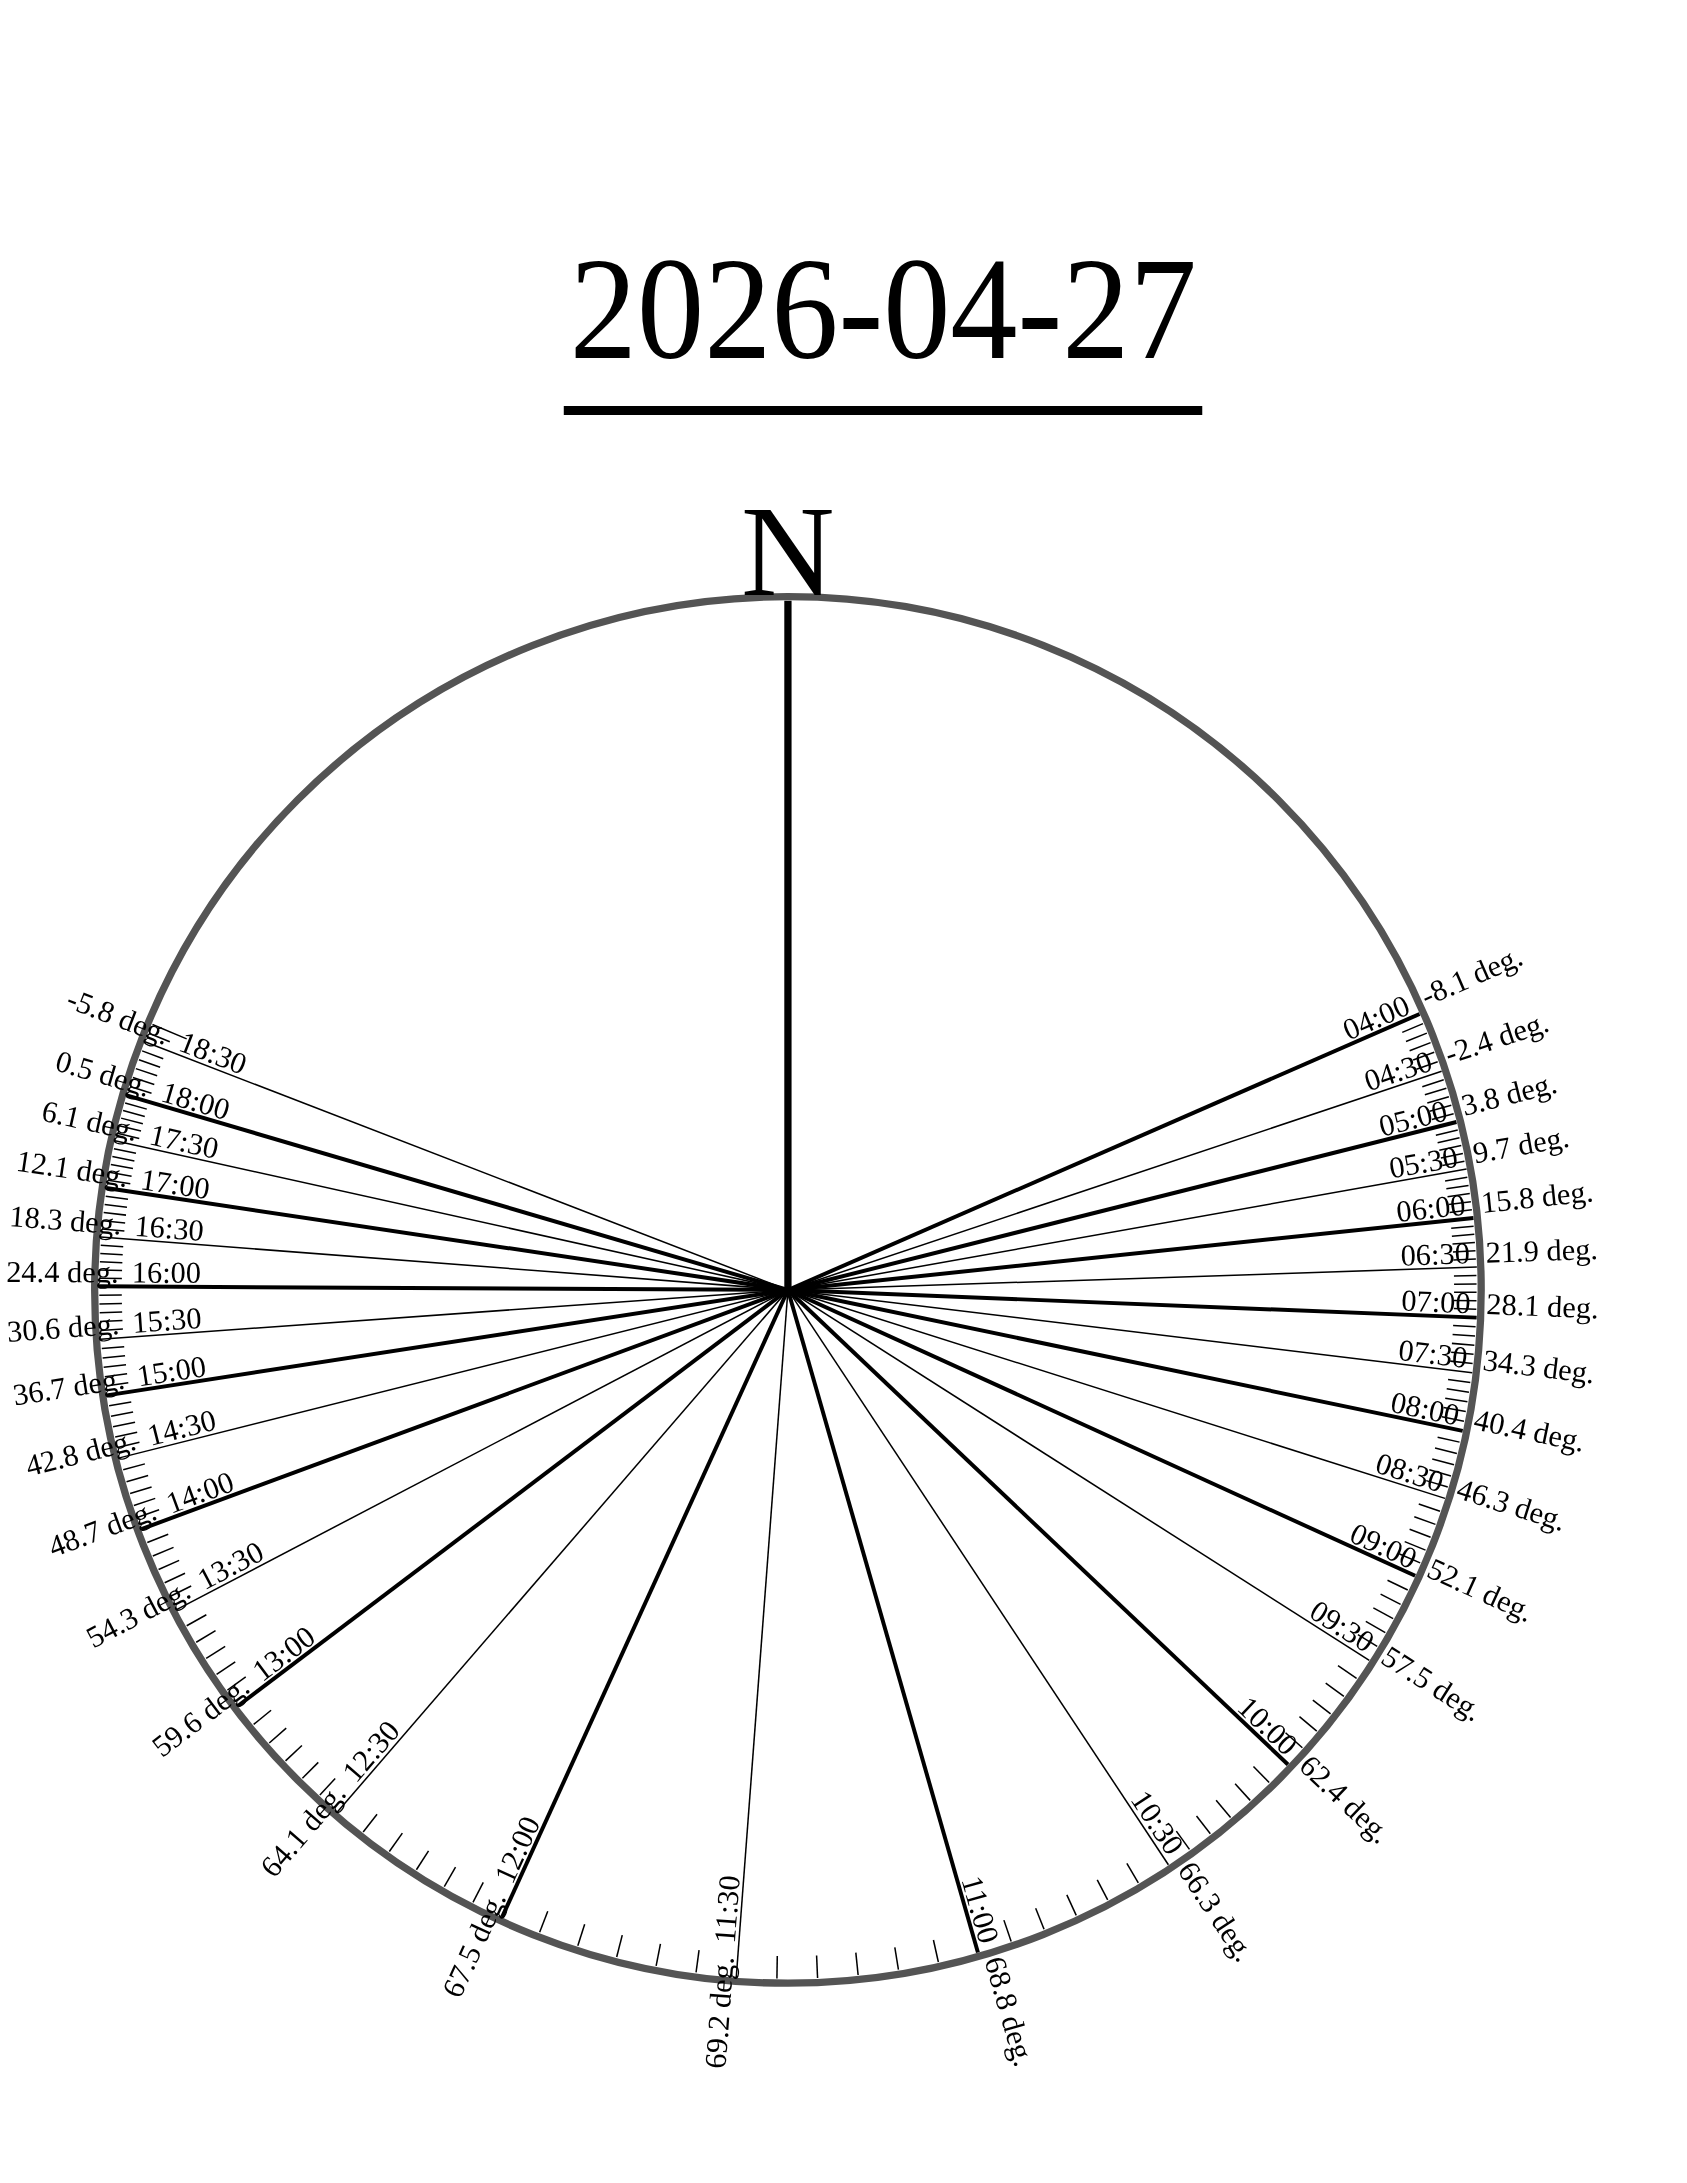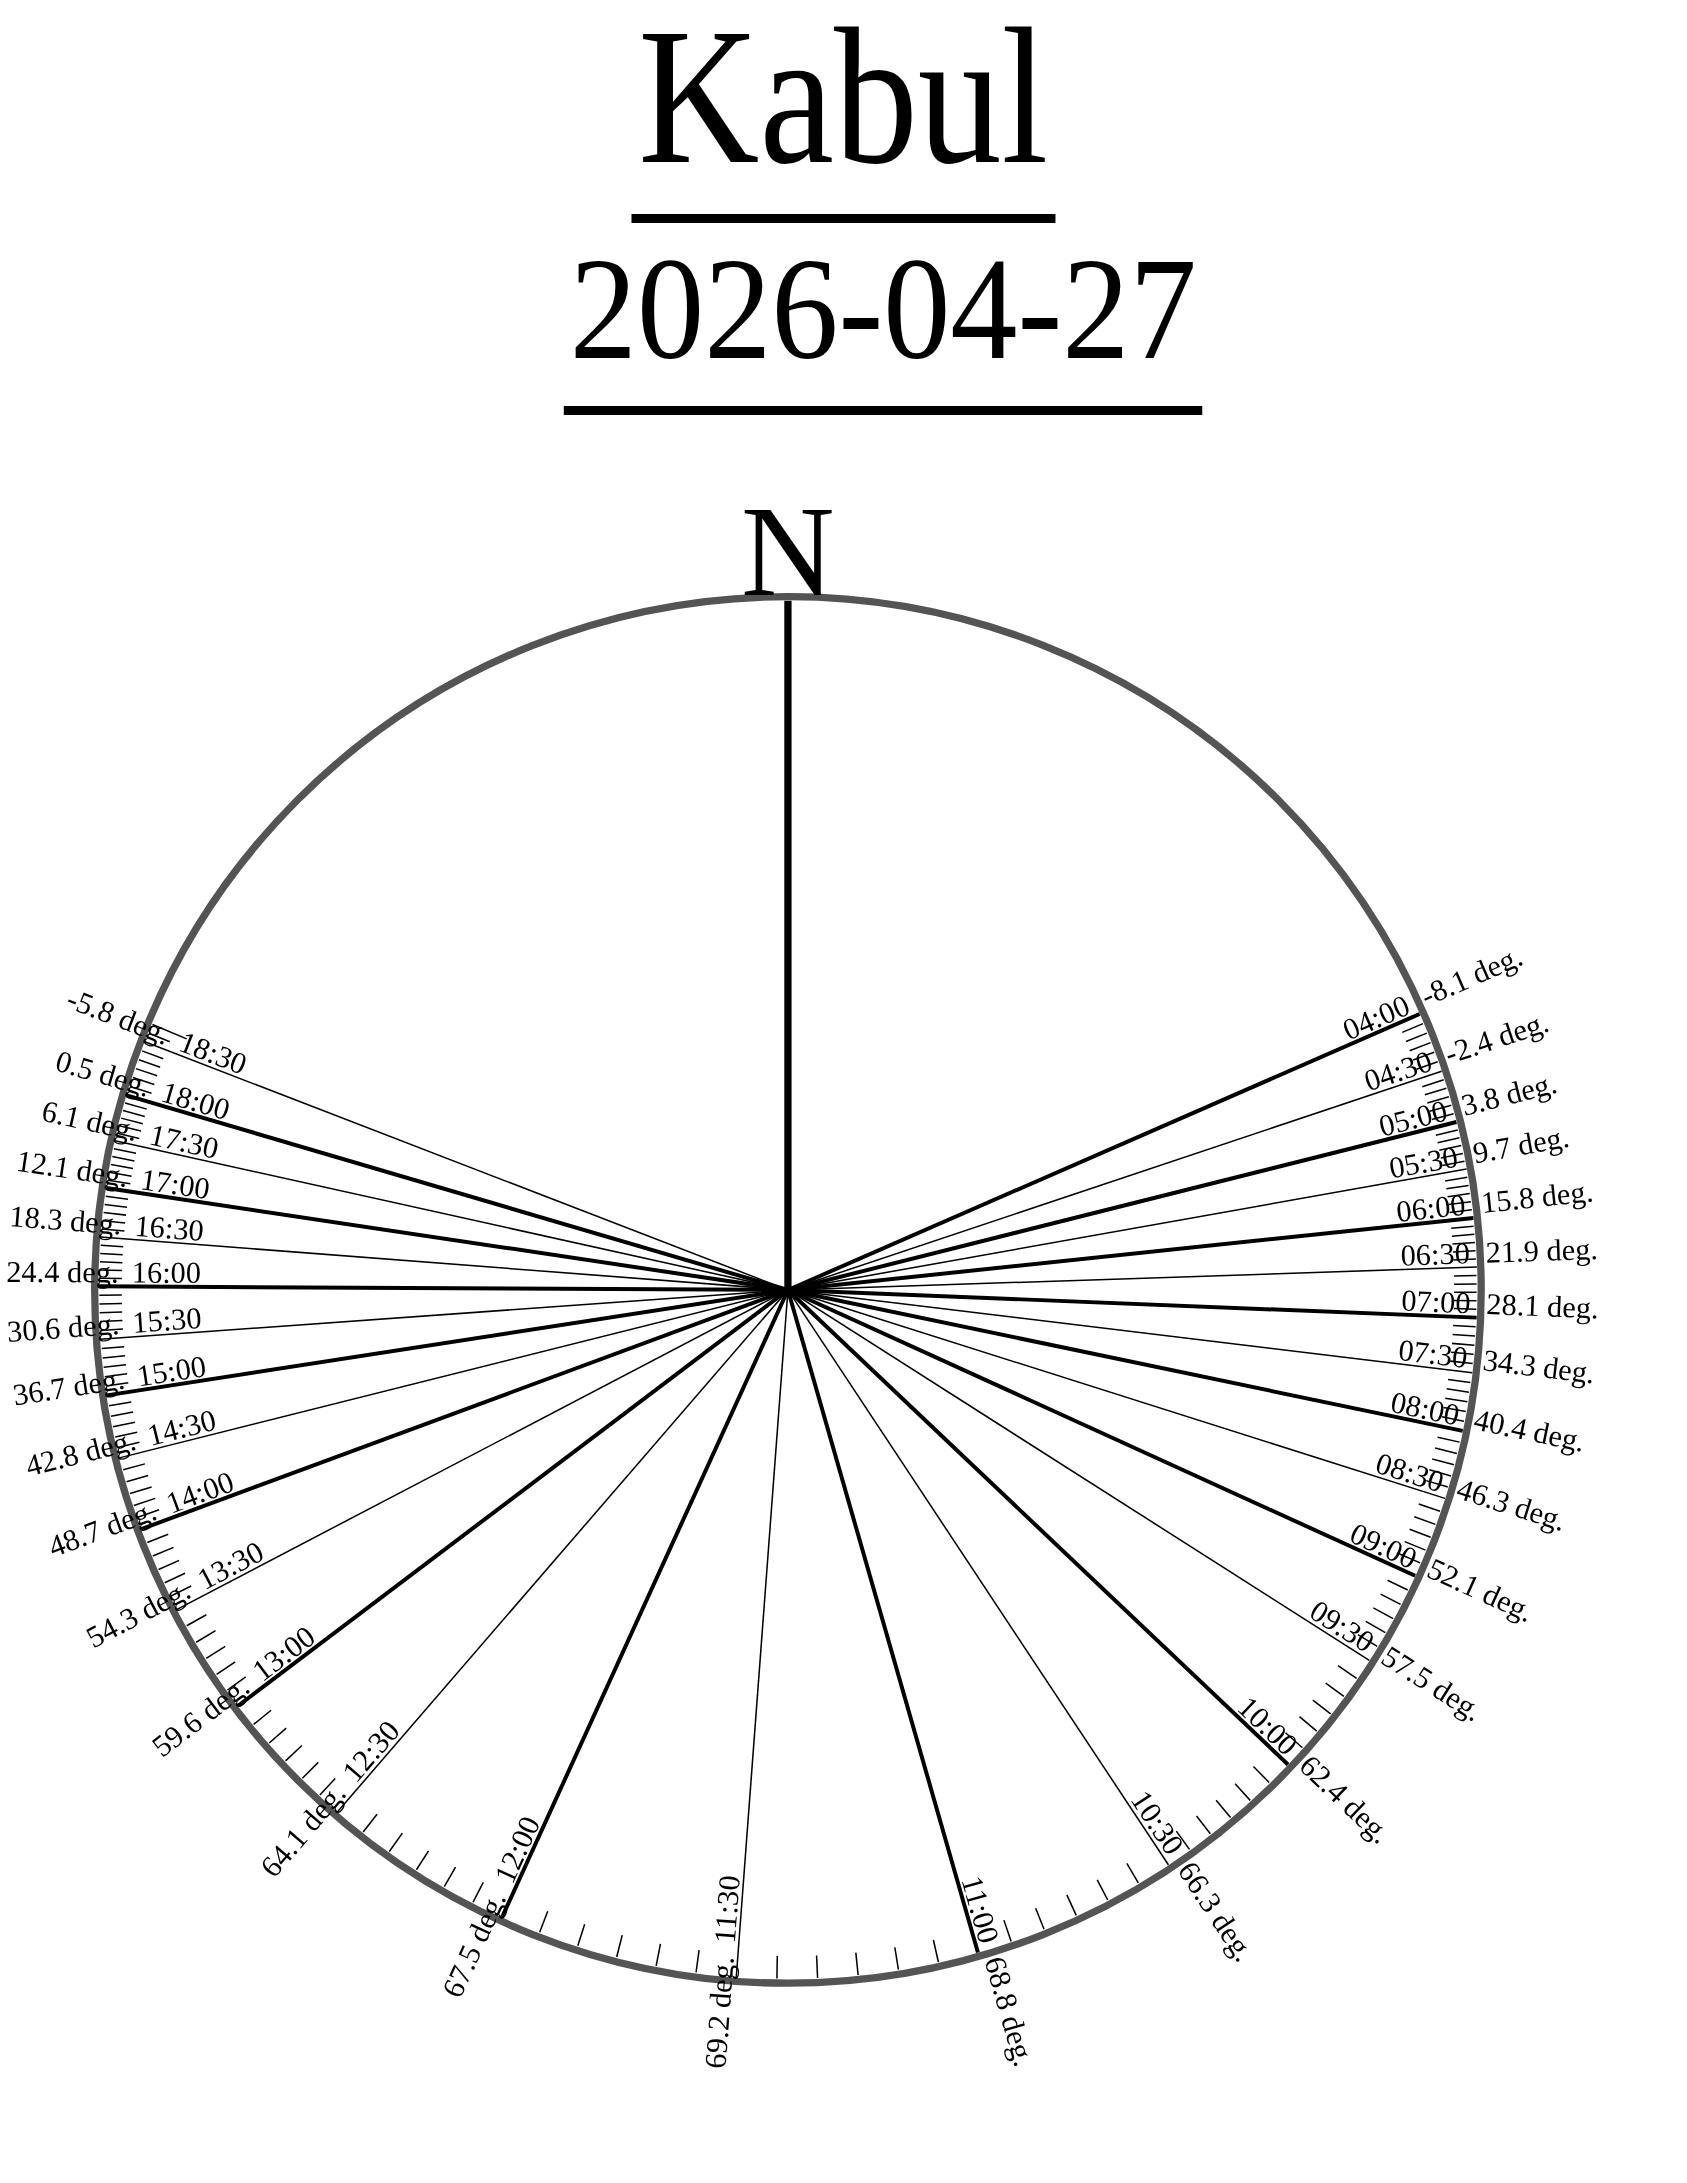--- a/index.html
+++ b/index.html
@@ -13,23 +13,20 @@
         transform:scaleX(0.92);padding:0 6.6px 25px 6.6px;border-bottom:9.3px solid #000;}
   svg#chart{position:absolute;left:0;top:0;}
   svg#chart text{fill:#000;font-family:"Liberation Serif","DejaVu Serif",serif;}
   #north-label{font-size:196px;}
 </style>
 </head>
 <body>
 
 <div class="page">
 
-  <div class="title-wrap">
-    <div class="title">Kabul</div>
-  </div>
 
   <div class="date-wrap">
     <div class="date">2026-04-27</div>
   </div>
 
   <svg id="chart" width="1687" height="2183" viewBox="0 0 2550 3300">
     <circle id="rim" cx="1191" cy="1950" r="1048" fill="none" stroke-width="11" stroke="#545454"></circle>
     <g id="label-layer" font-size="46">
         <text x="2136.686336908231" y="1536.8397984012845" dy="-6" text-anchor="end" transform="rotate(-23.599999999999994 2136.686336908231 1536.8397984012845)">04:00</text>
         <text x="2158.679042417725" y="1527.231421619919" dy="-6" text-anchor="start" transform="rotate(-23.599999999999994 2158.679042417725 1527.231421619919)">-8.1 deg.</text>

